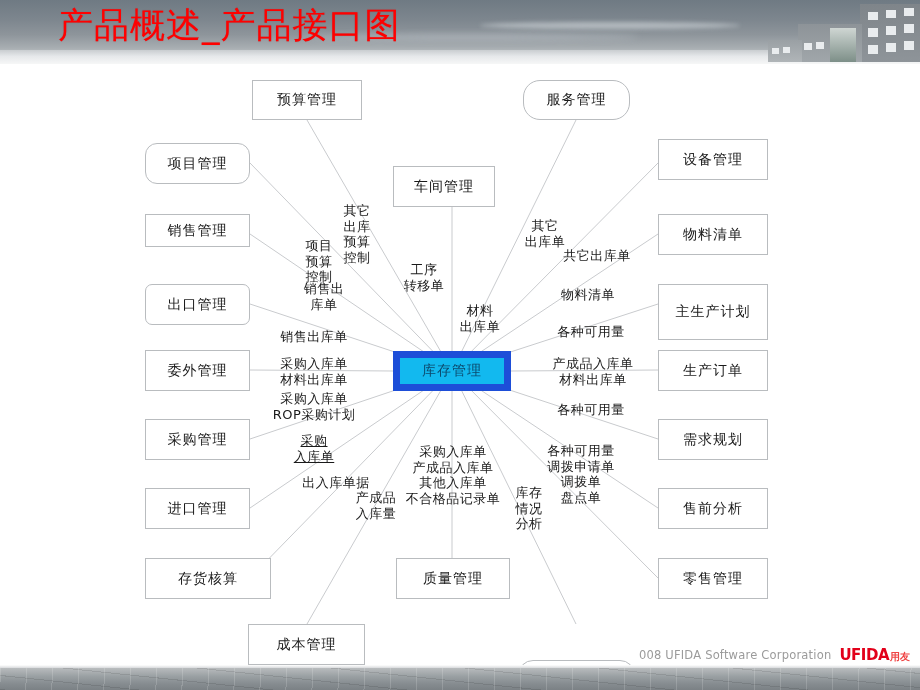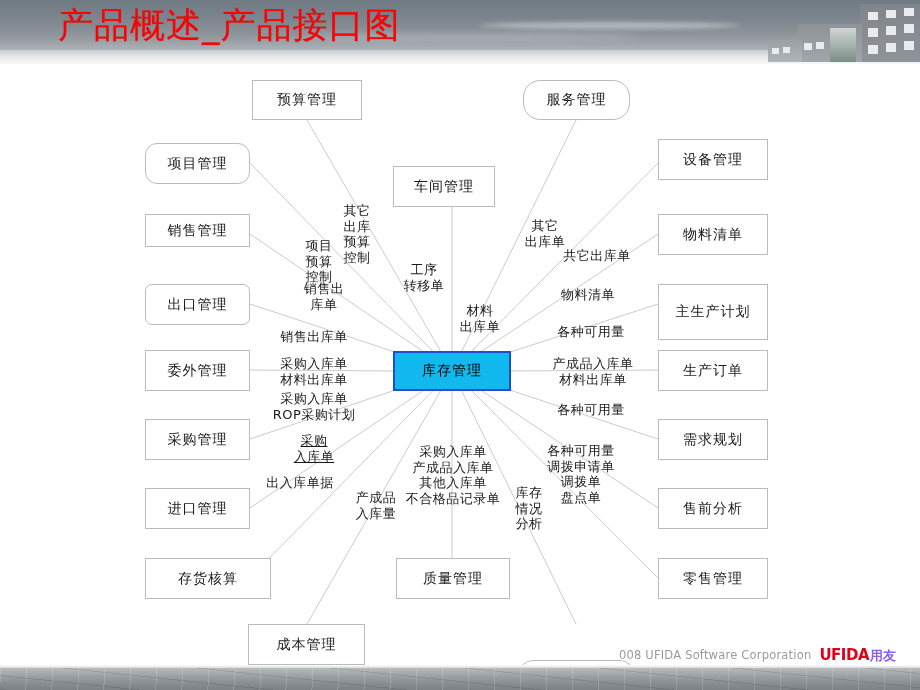--- a/index.html
+++ b/index.html
@@ -106,64 +106,64 @@
     color: #1a1a1a;
     font-size: 14px;
     display: flex;
     align-items: center;
     justify-content: center;
     white-space: nowrap;
     letter-spacing: 1px;
   }
   .node.center {
     background: #12b9ef;
-    border: 2px solid #1d4ed8;
-    color: #000000;
+    border: 7px solid #1d4ed8;
+    color: #0c4a6e;
   }
   .edge-label {
     position: absolute;
     font-size: 13px;
     line-height: 15.5px;
     color: #1a1a1a;
     white-space: pre;
     letter-spacing: 0.5px;
   }
   .edge-label.c  { text-align: center; transform: translateX(-50%); }
 
   
   #footer {
     position: absolute;
     left: 0; top: 644px;
     width: 920px; height: 22px;
     display: flex;
     align-items: center;
     justify-content: flex-end;
-    padding-right: 24px;
+    padding-right: 10px;
     box-sizing: border-box;
   }
   #copyright {
     font-size: 11.5px;
     color: #9b9b9b;
     letter-spacing: 0.2px;
     margin-right: 8px;
   }
   #logo {
     display: flex;
     align-items: baseline;
   }
   #logo-en {
     font-size: 15px;
     font-weight: bold;
     color: #e2001a;
     letter-spacing: -0.5px;
   }
   #logo-cn {
-    font-size: 13px;
+    font-size: 10px;
     font-weight: bold;
-    color: #8b5cf6;
+    color: #ef4444;
     margin-left: 1px;
     font-family: Liberation Mono, monospace;
   }
 </style>
 </head>
 <body>
 
 <div id="slide">
 
   <div id="header">
@@ -253,21 +253,21 @@
 控制</div>
       <div class="edge-label c" style="left: 324px; top: 281px;">销售出
 库单</div>
       <div class="edge-label c" style="left: 314px; top: 329px;">销售出库单</div>
       <div class="edge-label c" style="left: 314px; top: 356px;">采购入库单
 材料出库单</div>
       <div class="edge-label c" style="left: 314px; top: 391px;">采购入库单
 ROP采购计划</div>
       <div class="edge-label c" style="left: 314px; top: 433px; text-decoration: underline;">采购
 入库单</div>
-      <div class="edge-label c" style="left: 300px; top: 475px;">出入库单据</div>
+      <div class="edge-label c" style="left: 336px; top: 475px;">出入库单据</div>
       <div class="edge-label c" style="left: 376px; top: 490px;">产成品
 入库量</div>
       <div class="edge-label c" style="left: 424px; top: 262px;">工序
 转移单</div>
       <div class="edge-label c" style="left: 480px; top: 262px; margin-top: 41px;">材料
 出库单</div>
       <div class="edge-label c" style="left: 545px; top: 218px;">其它
 出库单</div>
       <div class="edge-label c" style="left: 597px; top: 248px;">共它出库单</div>
       <div class="edge-label c" style="left: 588px; top: 287px;">物料清单</div>

